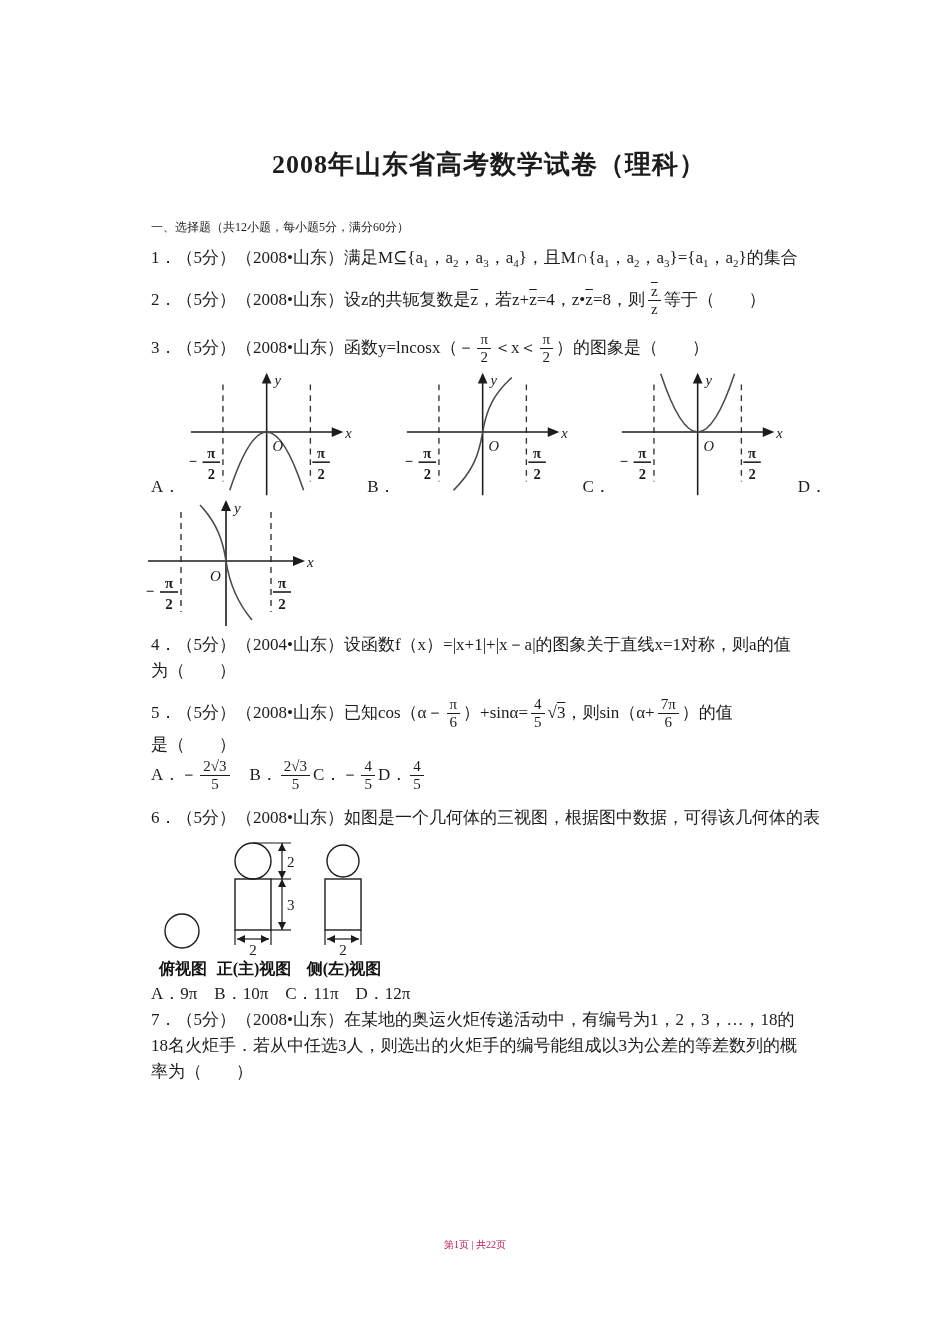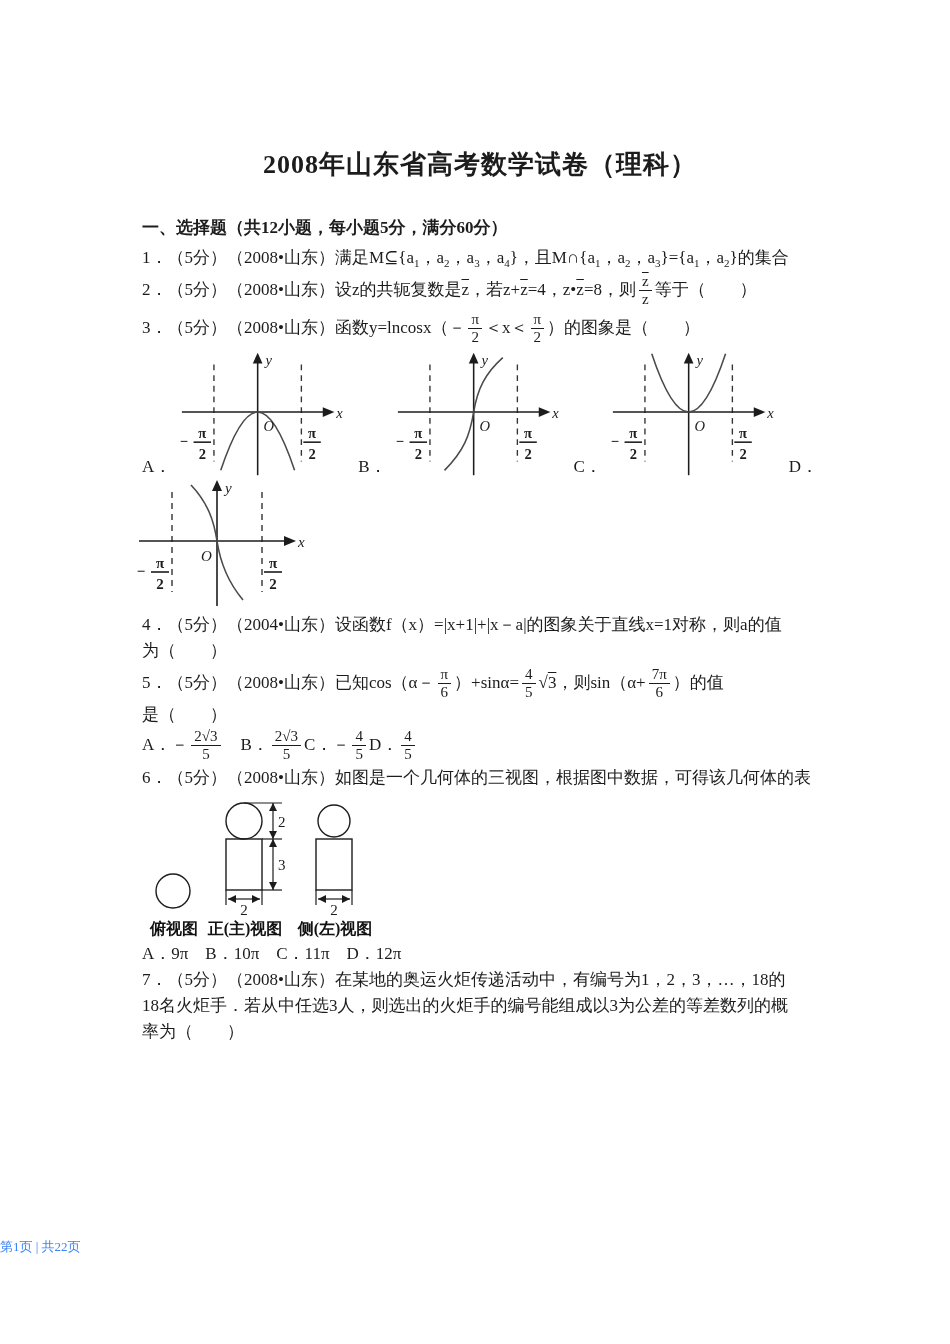--- a/index.html
+++ b/index.html
@@ -1,43 +1,43 @@
 <!DOCTYPE html>
 <html><head>
 <meta charset="utf-8">
 <style>
   html,body{margin:0;padding:0;background:#fff;}
   body{width:950px;height:1344px;position:relative;overflow:hidden;
        font-family:"Liberation Serif","DejaVu Serif",serif;color:#1c1c1c;}
   .page{position:absolute;inset:0;background:#fff;}
-  .content{position:absolute;left:142px;top:146px;width:676px;font-size:17px;line-height:26px;}
+  .content{position:absolute;left:151px;top:146px;width:676px;font-size:17px;line-height:26px;}
   h1.title{margin:0 0 30px 0;font-size:26px;line-height:38px;font-weight:700;text-align:center;letter-spacing:1px;}
-  h2.section{margin:8px 0 4px 0;font-size:17px;line-height:27px;font-weight:700;}
+  h2.section{margin:8px 0 4px 0;font-size:12px;line-height:27px;font-weight:400;}
   p.line{margin:0;}
-  p.qtop{margin-top:2px;}
+  p.qtop{margin-top:12px;}
   sub{font-size:11px;line-height:0;}
   .over{text-decoration:overline;}
   .frac{display:inline-block;vertical-align:middle;text-align:center;font-size:15px;line-height:1.15;margin:0 3px;}
   .frac .num{display:block;padding:0 3px;border-bottom:1.4px solid currentColor;}
   .frac .den{display:block;padding:0 3px;}
   .graph-row{display:flex;align-items:flex-end;gap:7px;margin:4px 0 2px 0;}
   .graph-row .glabel{font-size:17px;line-height:22px;flex:0 0 auto;}
   .graph-row2{margin:2px 0 6px -7px;}
   svg{display:block;}
   .ax{stroke:#1c1c1c;stroke-width:1.6;fill:none;}
   .dash{stroke:#333;stroke-width:1.4;fill:none;stroke-dasharray:6 5;}
   .curve{stroke:#4a4a4a;stroke-width:1.6;fill:none;}
   .ah{fill:#1c1c1c;stroke:none;}
   .gt{font:italic 15px "Liberation Serif","DejaVu Serif",serif;fill:#1c1c1c;}
   .fr{font:bold 15px "Liberation Serif","DejaVu Serif",serif;fill:#1c1c1c;}
   .fig-shape{stroke:#1c1c1c;stroke-width:1.4;fill:none;}
   .fig-thin{stroke:#1c1c1c;stroke-width:1.2;fill:none;}
   .fig-num{font:15px "Liberation Serif","DejaVu Serif",serif;fill:#1c1c1c;}
   .fig-cn{font:600 16px "Liberation Serif","DejaVu Serif",serif;fill:#111;}
-  .footer{position:absolute;left:0;right:0;top:1238px;font-size:13px;color:#3b82f6;}
+  .footer{position:absolute;left:0;right:0;top:1238px;text-align:center;font-size:10px;color:#be185d;}
 </style>
 </head>
 <body>
 
 <div class="page">
   <div class="content">
 
     <h1 class="title">2008年山东省高考数学试卷（理科）</h1>
     <h2 class="section">一、选择题（共12小题，每小题5分，满分60分）</h2>
 

